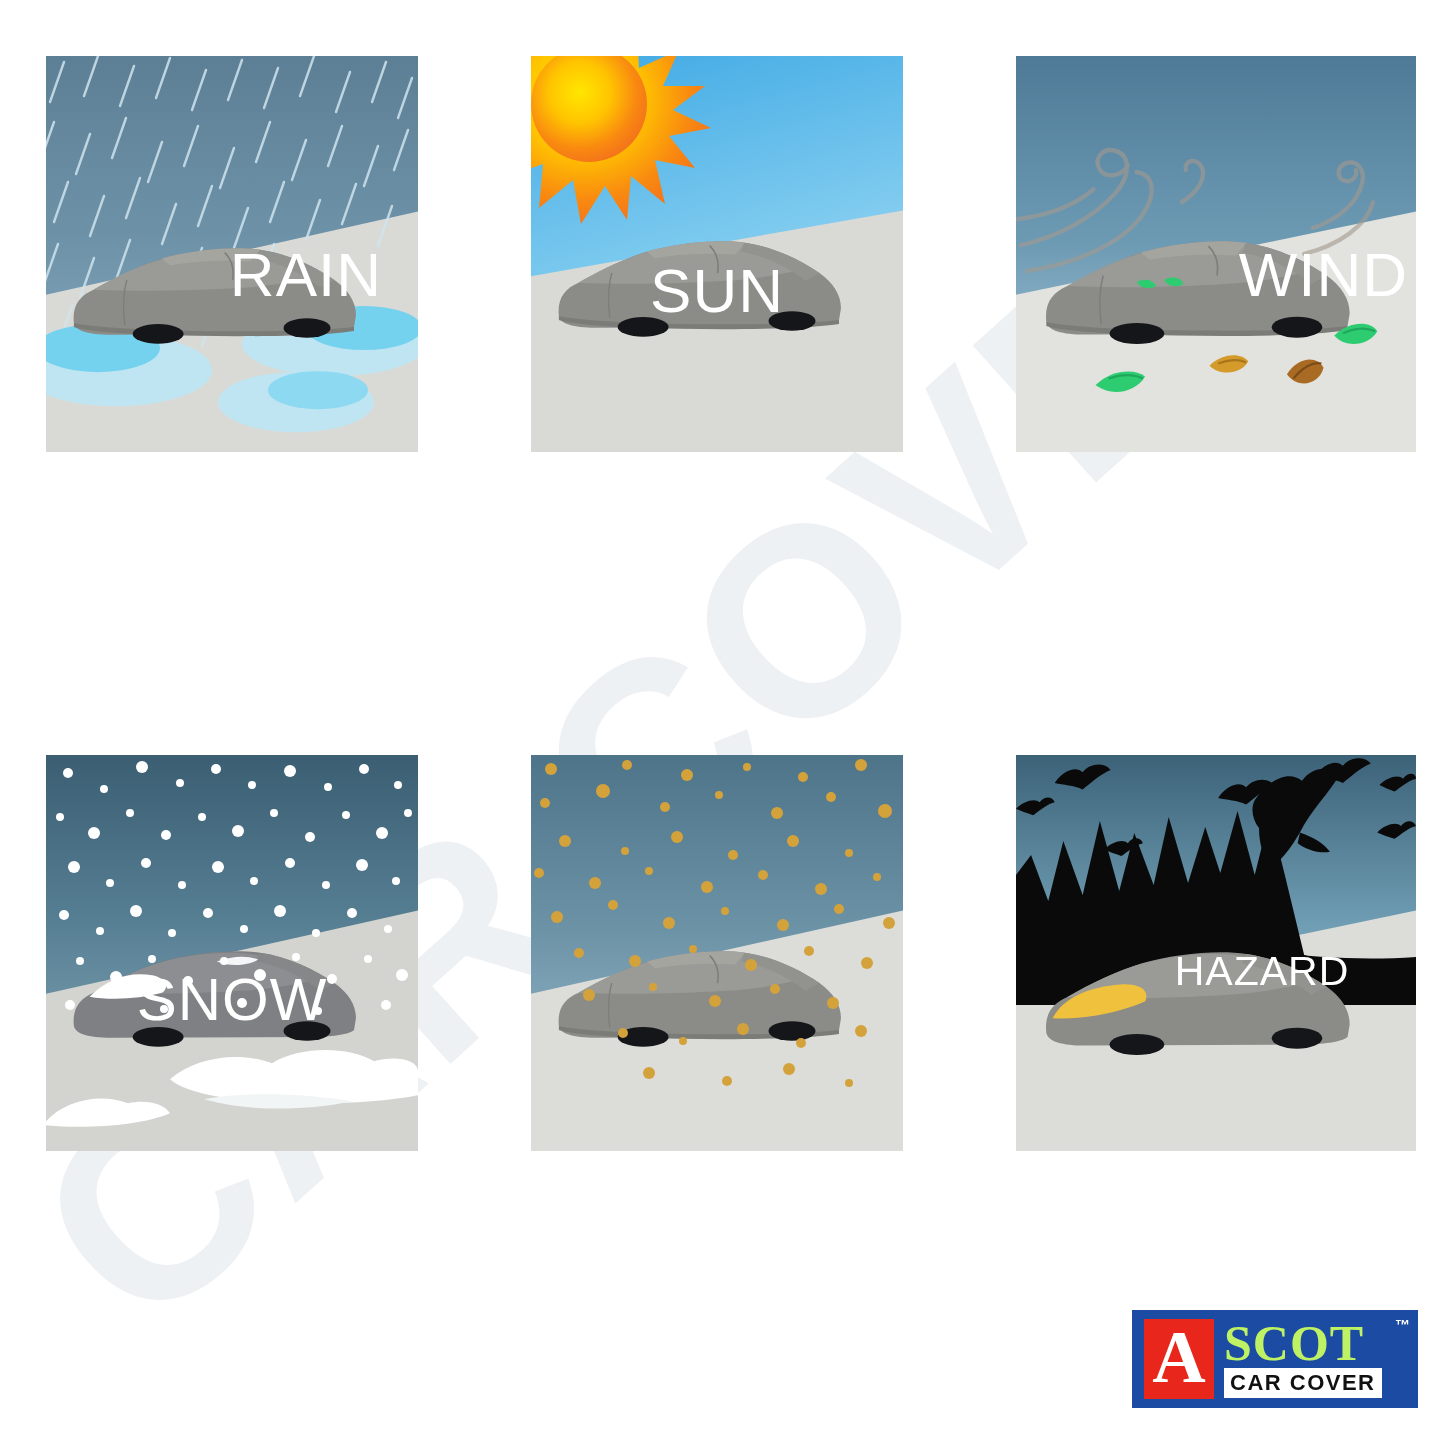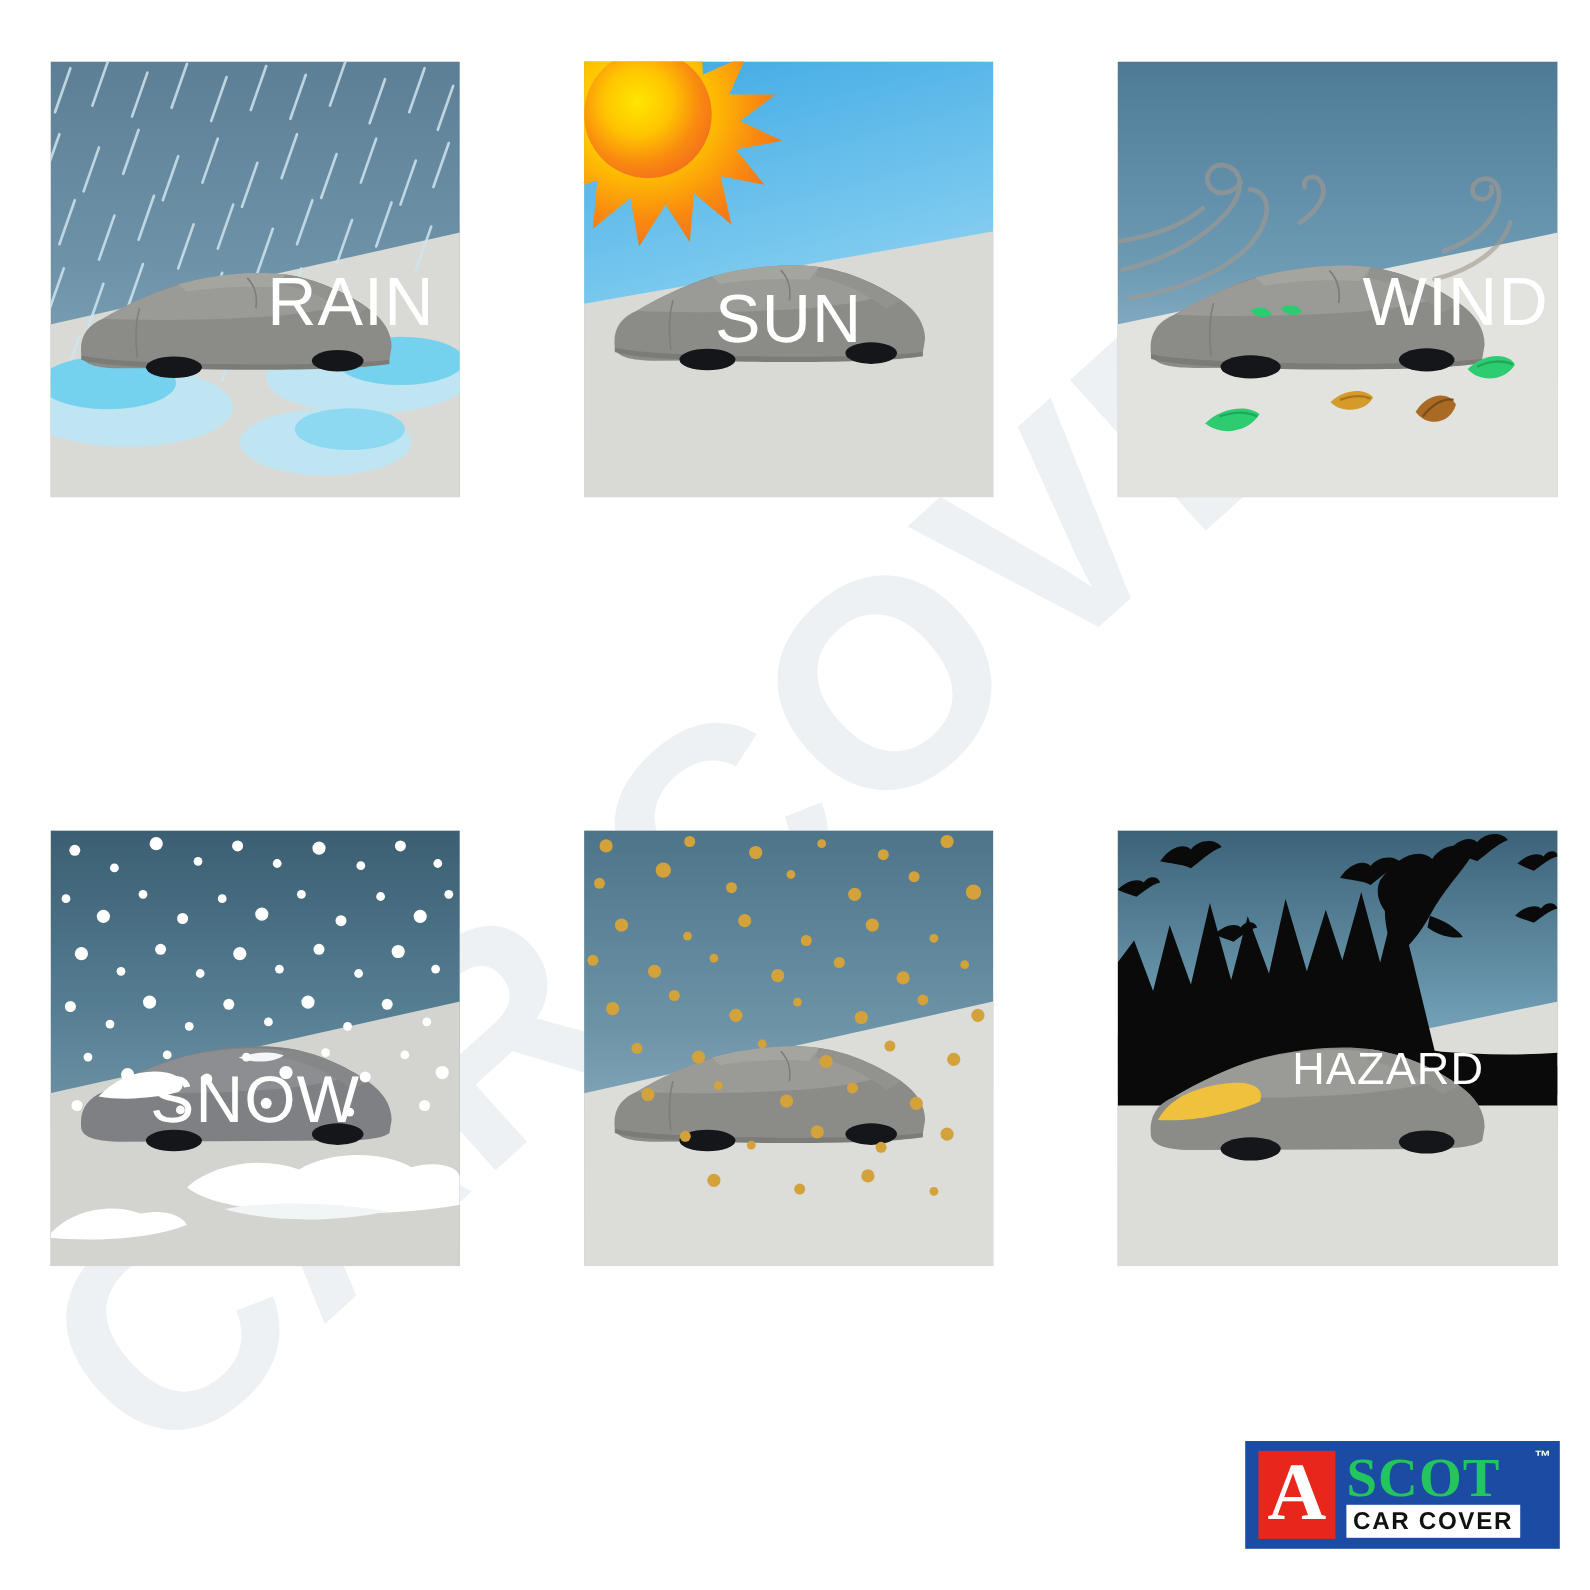--- a/index.html
+++ b/index.html
@@ -48,21 +48,21 @@
   .car svg{display:block;width:100%;height:auto;}
 
   
   .plabel{
     position:absolute;z-index:9;color:#ffffff;
     font-family:"Liberation Sans", sans-serif;
     font-weight:400;letter-spacing:1px;
     text-align:center;line-height:1.0;
     width:100%;left:0;
   }
-  .lbl-rain{top:188px;font-size:62px;text-align:right;padding-right:23px;width:auto;right:0;left:auto;}
+  .lbl-rain{top:188px;font-size:62px;text-align:right;padding-right:36px;width:auto;right:0;left:auto;}
   .lbl-sun {top:204px;font-size:62px;text-align:center;}
   .lbl-wind{top:188px;font-size:62px;text-align:right;padding-right:8px;width:auto;right:0;left:auto;}
   .lbl-snow{top:215px;font-size:60px;text-align:center;}
   .lbl-dust{top:218px;font-size:60px;text-align:center;}
   .lbl-nat {top:190px;font-size:41px;text-align:center;line-height:1.28;padding-left:46px;}
 
   
   .rain-streaks{position:absolute;inset:0;z-index:3;}
   .puddles{position:absolute;left:0;bottom:0;width:100%;height:44%;z-index:4;}
 
@@ -112,21 +112,21 @@
     font-family:"Liberation Serif", serif;font-weight:700;
     font-size:74px;color:#ffffff;line-height:1;
     margin-top:-4px;
   }
   .logo-right{
     margin-left:10px;position:relative;flex:1 1 auto;
     display:flex;flex-direction:column;justify-content:center;
   }
   .logo-scot{
     font-family:"Liberation Serif", serif;font-weight:700;
-    font-size:50px;color:#22c55e;line-height:0.92;
+    font-size:50px;color:#bef264;line-height:0.92;
     letter-spacing:1px;
   }
   .logo-cc{
     background:#ffffff;color:#111111;
     font-family:"Liberation Sans", sans-serif;font-weight:700;
     font-size:22px;letter-spacing:1.5px;
     padding:2px 6px;display:inline-block;width:max-content;
     margin-top:2px;
   }
   .logo-tm{

